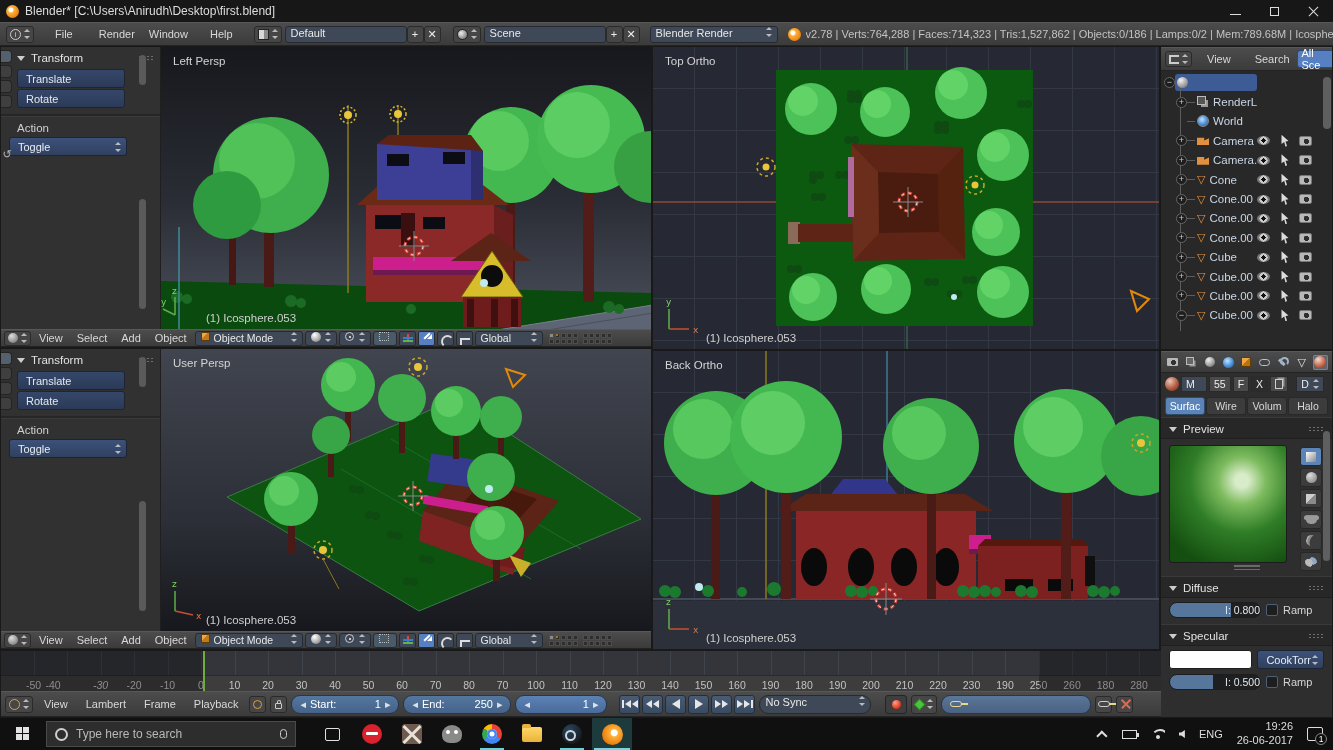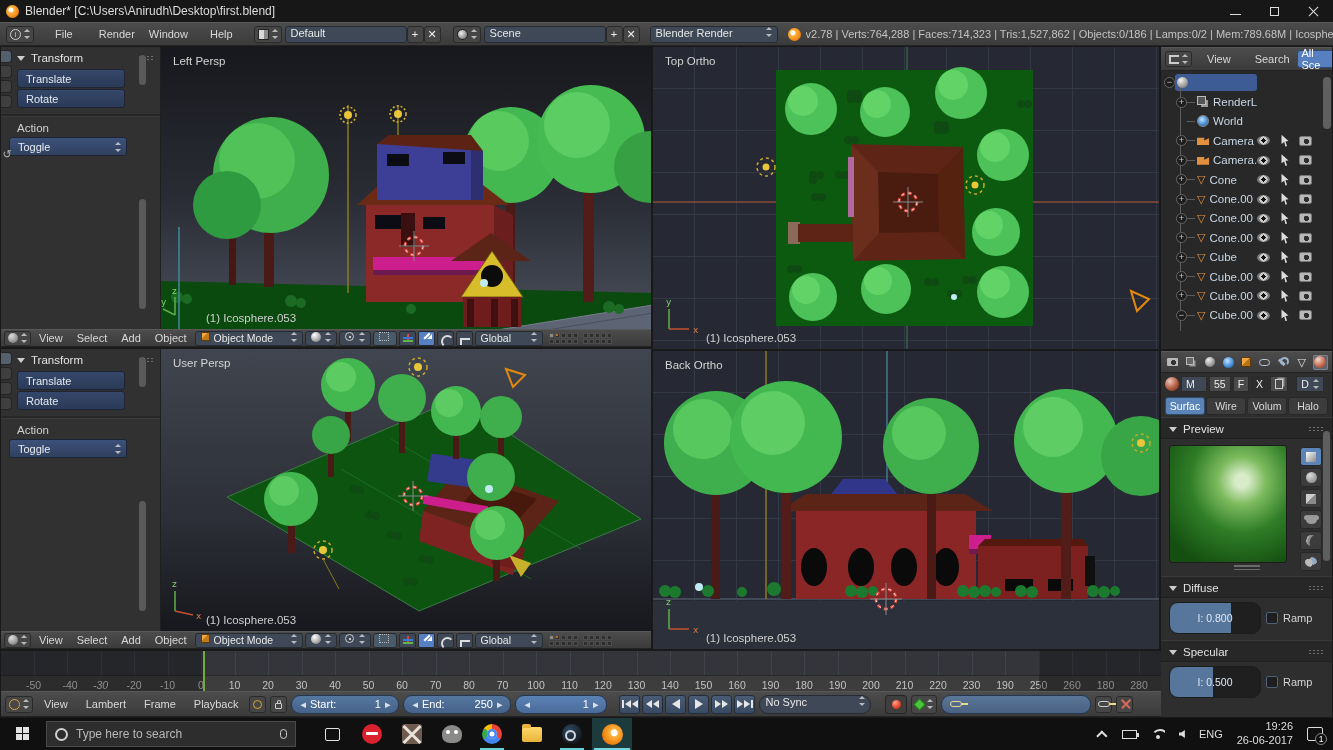--- a/index.html
+++ b/index.html
@@ -164,22 +164,22 @@
   .pvt-sph { width:11px; height:11px; border-radius:50%; background:radial-gradient(circle at 35% 30%, #ddd, #777); }
   .pvt-cube { width:10px; height:10px; background:linear-gradient(135deg,#cfcfcf 45%,#8a8a8a 46%); }
   .pvt-monkey { width:11px; height:9px; border-radius:50% 50% 45% 45%; background:#9a9a9a; box-shadow:-4px -2px 0 -2px #9a9a9a, 4px -2px 0 -2px #9a9a9a; }
   .pvt-hair { width:11px; height:11px; border-left:2px solid #aaa; border-radius:50%; box-shadow:inset 3px 0 0 -1px #888; transform:rotate(18deg); }
   .pvt-balls { width:12px; height:10px; border-radius:50%; background:radial-gradient(circle at 30% 60%, #bbb 0 4px, transparent 4.2px), radial-gradient(circle at 70% 35%, #8fa8c4 0 4px, transparent 4.2px); }
   .dragbar { width:26px; height:5px; margin:2px auto 0; border-top:2px solid #6a6a6a; border-bottom:1px solid #6a6a6a; }
   .prow { display:flex; align-items:center; gap:5px; padding:4px 8px 1px; }
   .swatch { width:92px; height:19px; border-radius:3px; border:1px solid #1d1d1d; }
   .pmenu { flex:1; height:19px; background:linear-gradient(#3c517a,#30405f); border:1px solid #1d2535; border-radius:3px;
     color:#e8edf4; font-size:11px; display:flex; align-items:center; padding:0 5px 0 8px; }
-  .slider { width:92px; height:32px; border-radius:9px; border:1px solid #1d1d1d; color:#dfe8f2; font-size:10.5px;
-    display:flex; align-items:center; justify-content:center; }
+  .slider { width:92px; height:16px; border-radius:9px; border:1px solid #1d1d1d; color:#dfe8f2; font-size:10.5px;
+    display:flex; align-items:center; justify-content:flex-end; }
   .checkrow { display:flex; align-items:center; gap:5px; color:#d5d5d5; font-size:11px; }
   .checkbox { width:12px; height:12px; background:#1e1e1e; border:1px solid #4f607b; border-radius:2px; }
   .pscroll { position:absolute; right:2px; top:80px; width:7px; height:130px; background:#5f5f5f; border-radius:4px; }
 
   
   #ruler { position:absolute; left:0; top:0; width:1160px; height:42px; background:#303030; overflow:hidden; }
   #ruler-strip { position:absolute; left:0; top:0; right:0; height:24px; background:#33353a; }
   #ruler-nums { position:absolute; left:0; bottom:0; right:0; height:18px; background:#3d3d3d; border-top:1px solid #2a2a2a; }
   .tickline { position:absolute; top:0; width:1px; height:24px; background:#3f434b; }
   .ticklabel { position:absolute; bottom:2px; width:30px; text-align:center; color:#c2c2c2; font-size:10.5px; }
@@ -1007,20 +1007,27 @@
         <div class="checkbox"></div>
         <span>Ramp</span>
       </div>
     </div>
     <div class="ppanel-hd" style="margin-top:5px">
       <div class="tri-dn"></div>
       <span>Specular</span>
       <div class="grip"></div>
     </div>
     <div class="prow">
+      <div class="swatch" id="spec-swatch" style="background: rgb(255, 255, 255);"></div>
+      <div class="pmenu">
+        <span>CookTorr</span>
+        <div class="updn"></div>
+      </div>
+    </div>
+    <div class="prow">
       <div class="slider" style="background:linear-gradient(to right,#56769c 0 48%,#1f1f1f 48%)">
         <span>I: 0.500</span>
       </div>
       <div class="checkrow">
         <div class="checkbox"></div>
         <span>Ramp</span>
       </div>
     </div>
     <div class="pscroll"></div>
   </div>
@@ -1058,21 +1065,21 @@
           <div class="tickline" style="left: 937px;"></div>
           <div class="tickline" style="left: 970.5px;"></div>
           <div class="tickline" style="left: 1004px;"></div>
           <div class="tickline" style="left: 1037.5px;"></div>
           <div class="tickline" style="left: 1071px;"></div>
           <div class="tickline" style="left: 1104.5px;"></div>
           <div class="tickline" style="left: 1138px;"></div>
         </div>
       <div id="ruler-nums">
           <span class="ticklabel" style="left: 17.5px;">-50</span>
-          <span class="ticklabel" style="left: 54px;">-40</span>
+          <span class="ticklabel" style="left: 37px;">-40</span>
           <span class="ticklabel" style="left: 84.5px; font-style: italic;">-30</span>
           <span class="ticklabel" style="left: 118px;">-20</span>
           <span class="ticklabel" style="left: 151.5px;">-10</span>
           <span class="ticklabel" style="left: 185px;">0</span>
           <span class="ticklabel" style="left: 218.5px;">10</span>
           <span class="ticklabel" style="left: 252px;">20</span>
           <span class="ticklabel" style="left: 285.5px;">30</span>
           <span class="ticklabel" style="left: 319px;">40</span>
           <span class="ticklabel" style="left: 352.5px;">50</span>
           <span class="ticklabel" style="left: 386px;">60</span>

